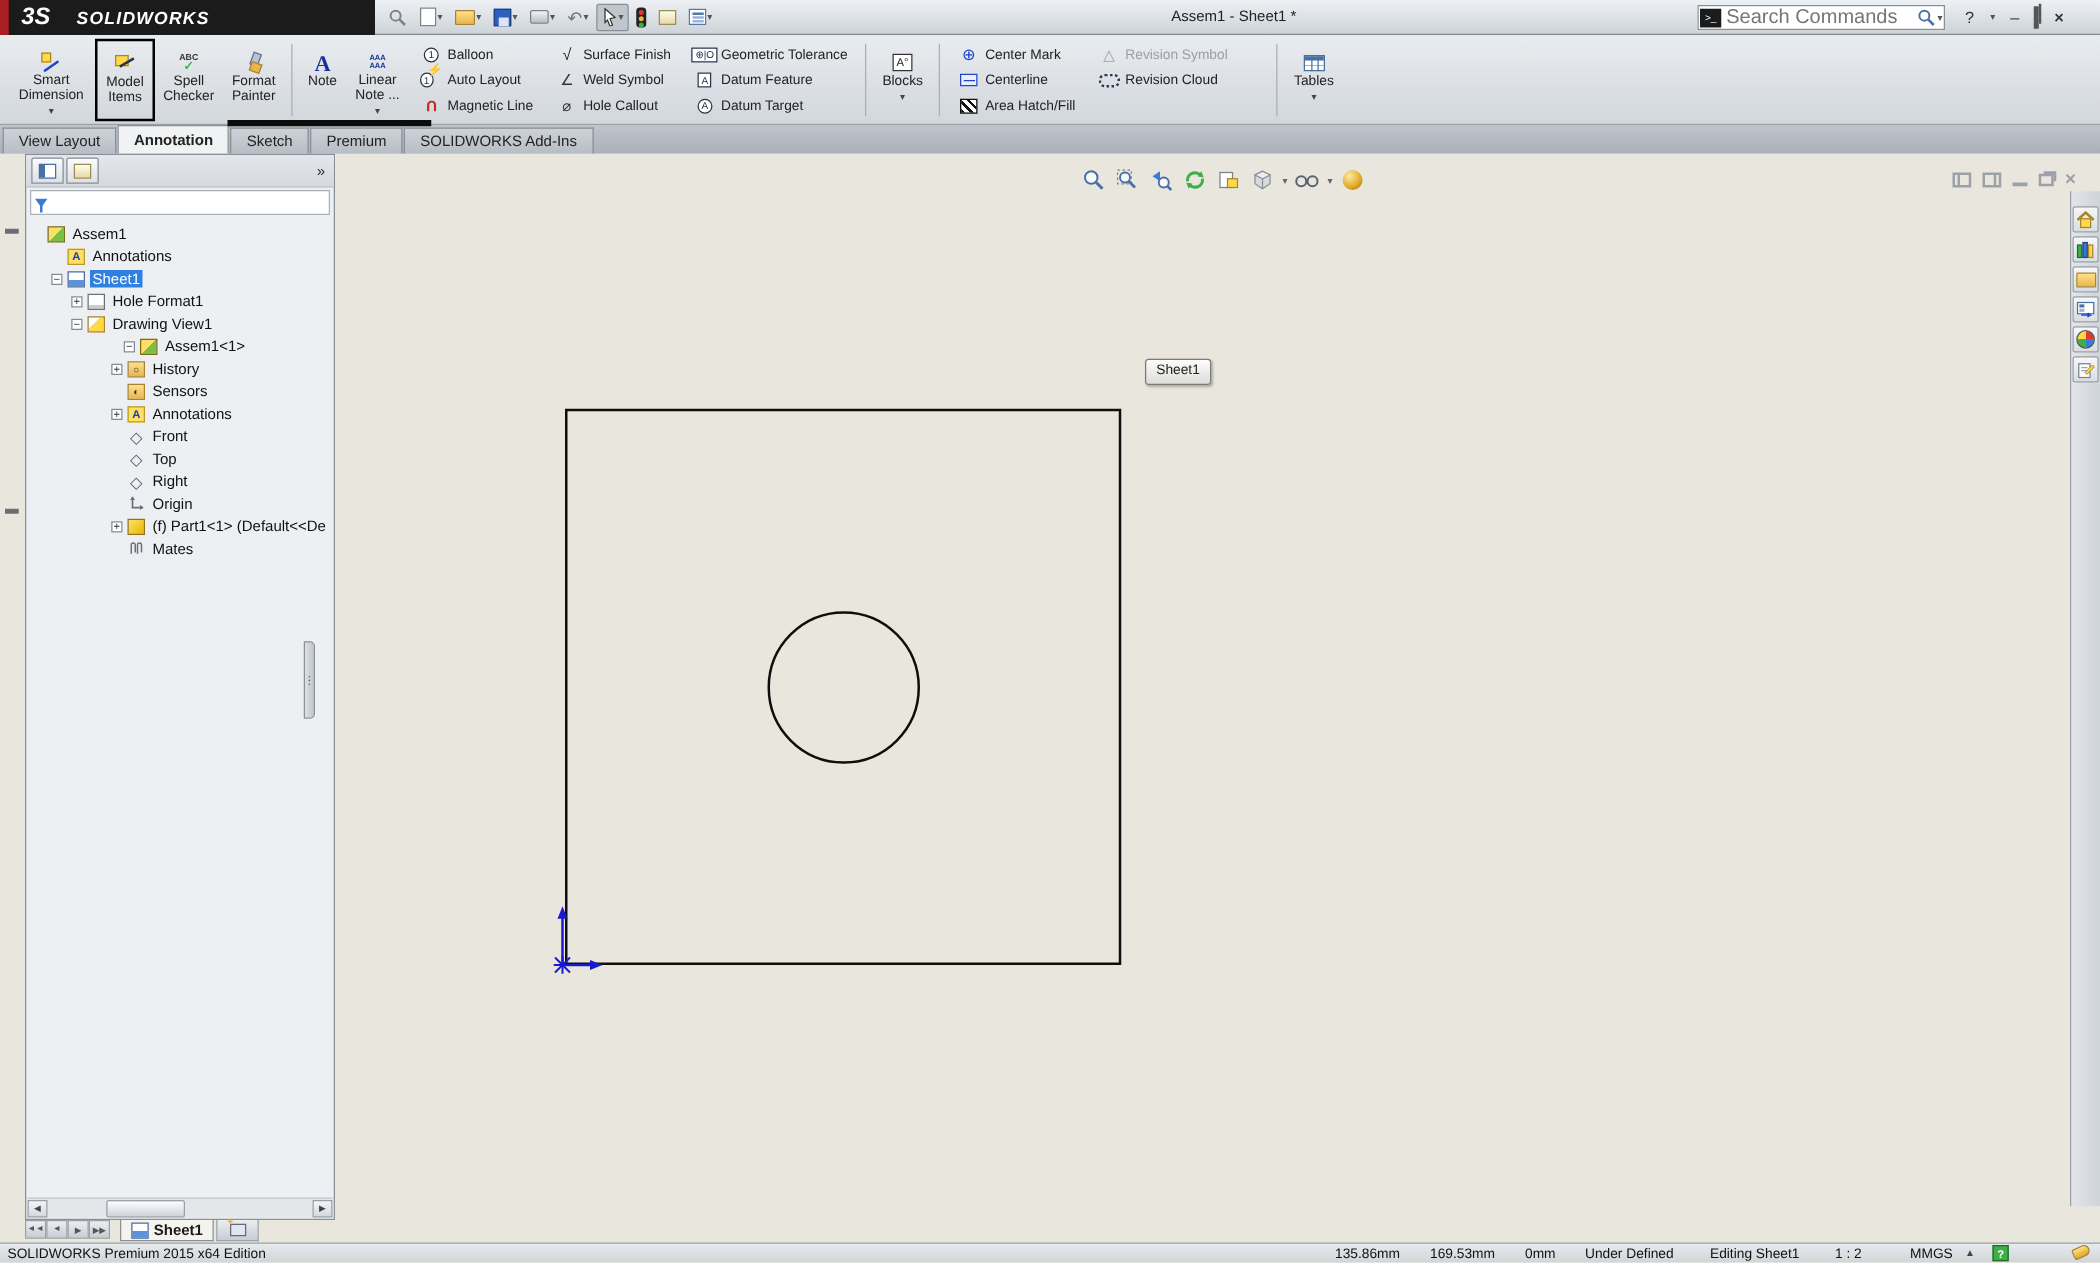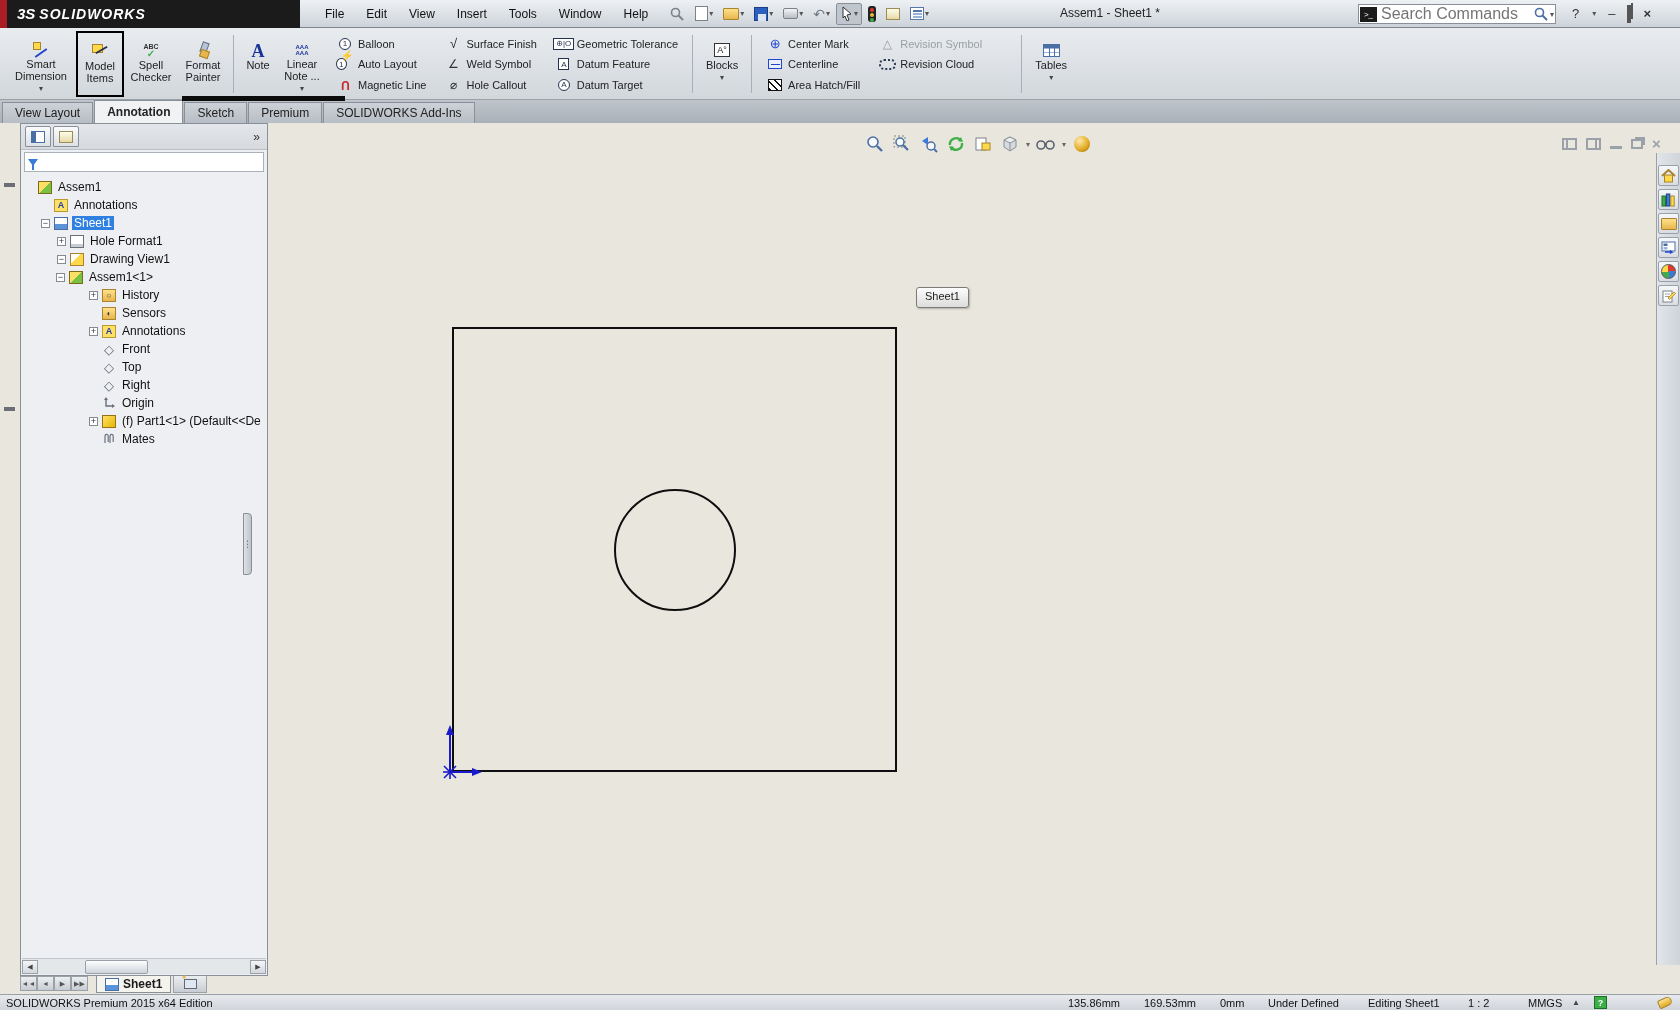--- a/index.html
+++ b/index.html
@@ -5,30 +5,30 @@
   *{box-sizing:border-box;margin:0;padding:0}
   html,body{width:1680px;height:1010px;overflow:hidden}
   body{font-family:"Liberation Sans",sans-serif;background:#e9e7dd;position:relative;font-size:12px;color:#1a1a1a}
 
   
   #titlebar{position:absolute;left:0;top:0;width:1680px;height:28px;
     background:linear-gradient(#eef1f4,#cdd3d9);border-bottom:1px solid #7e868e;
     display:flex;align-items:center}
   #logoblock{width:300px;height:28px;background:#1b1b1b;display:flex;align-items:center;
     border-left:7px solid #a81e22;padding-left:10px;flex:none}
-  #logoblock .logomark{color:#fff;font-style:italic;font-weight:bold;font-size:15px;margin-right:4px}
+  #logoblock .logomark{color:#fff;font-style:italic;font-weight:bold;font-size:19px;margin-right:21px}
   #logoblock .logotext{color:#fff;font-weight:bold;font-size:14px;letter-spacing:1px;font-style:italic}
   .menus{display:flex;align-items:center;margin-left:14px}
   .menu-item{padding:4px 11px;font-size:12px;color:#111;cursor:default}
   .qat{display:flex;align-items:center;margin-left:6px;gap:2px}
   .qbtn{height:22px;display:flex;align-items:center;padding:0 3px;border:1px solid transparent;border-radius:2px}
   .qbtn.pressed{background:#bfc6cd;border-color:#8a9097}
   .qcaret{font-size:8px;color:#555;margin-left:1px}
-  .win-title{position:absolute;left:980px;top:0;width:180px;height:27px;line-height:27px;
-    text-align:right;font-size:12px;color:#222}
+  .win-title{position:absolute;left:937px;top:0;width:180px;height:27px;line-height:27px;
+    text-align:left;font-size:12px;color:#222}
   #searchbox{position:absolute;left:1358px;top:4px;width:198px;height:20px;background:#fff;
     border:1px solid #8a9097;display:flex;align-items:center;padding:1px}
   #searchbox .console{width:17px;height:15px;background:#1b1b1b;color:#fff;font-size:8px;
     display:flex;align-items:center;justify-content:center;margin-right:4px}
   #searchbox input{flex:1;border:none;outline:none;font-size:16px;color:#555;background:transparent;min-width:0}
   .titctl{position:absolute;top:0;height:27px;display:flex;align-items:center;gap:12px}
   .titglyph{color:#333;font-size:13px}
   
   .g{display:inline-flex;align-items:center;justify-content:center;flex:none}
   .ic-page{width:13px;height:15px;background:#fff;border:1px solid #7b8288}
@@ -208,29 +208,20 @@
     border-radius:2px 5px 5px 2px;transform:rotate(-25deg)}
 </style>
 </head>
 <body>
 
 <div id="titlebar">
   <div id="logoblock">
     <span class="logomark">3S</span>
     <span class="logotext">SOLIDWORKS</span>
   </div>
-  <div class="menus">
-    <span class="menu-item">File</span>
-    <span class="menu-item">Edit</span>
-    <span class="menu-item">View</span>
-    <span class="menu-item">Insert</span>
-    <span class="menu-item">Tools</span>
-    <span class="menu-item">Window</span>
-    <span class="menu-item">Help</span>
-  </div>
   <div class="qat">
     <span class="qbtn">
       <svg class="ic-mag" viewBox="0 0 16 16">
           <circle cx="6.5" cy="6.5" r="4" fill="none" stroke="#7b8288" stroke-width="1.6"></circle>
           <line x1="9.5" y1="9.5" x2="14" y2="14" stroke="#7b8288" stroke-width="2"></line>
         </svg>
     </span>
     <span class="qbtn">
         <span class="g ic-page"></span>
         <span class="qcaret">▾</span>
@@ -494,21 +485,21 @@
       <div class="trow" style="padding-left:36px">
         <span class="exp plus"></span>
           <span class="ti ti-sheetfmt"></span>
         <span class="tlabel">Hole Format1</span>
         </div>
       <div class="trow" style="padding-left:36px">
         <span class="exp minus"></span>
           <span class="ti ti-dview"></span>
         <span class="tlabel">Drawing View1</span>
         </div>
-      <div class="trow" style="padding-left:35px">
+      <div class="trow" style="padding-left:78px">
         <span class="exp minus"></span>
           <span class="ti ti-asm"></span>
         <span class="tlabel">Assem1&lt;1&gt;</span>
         </div>
       <div class="trow" style="padding-left:68px">
         <span class="exp plus"></span>
           <span class="ti ti-hist">○</span>
         <span class="tlabel">History</span>
         </div>
       <div class="trow" style="padding-left:68px">

